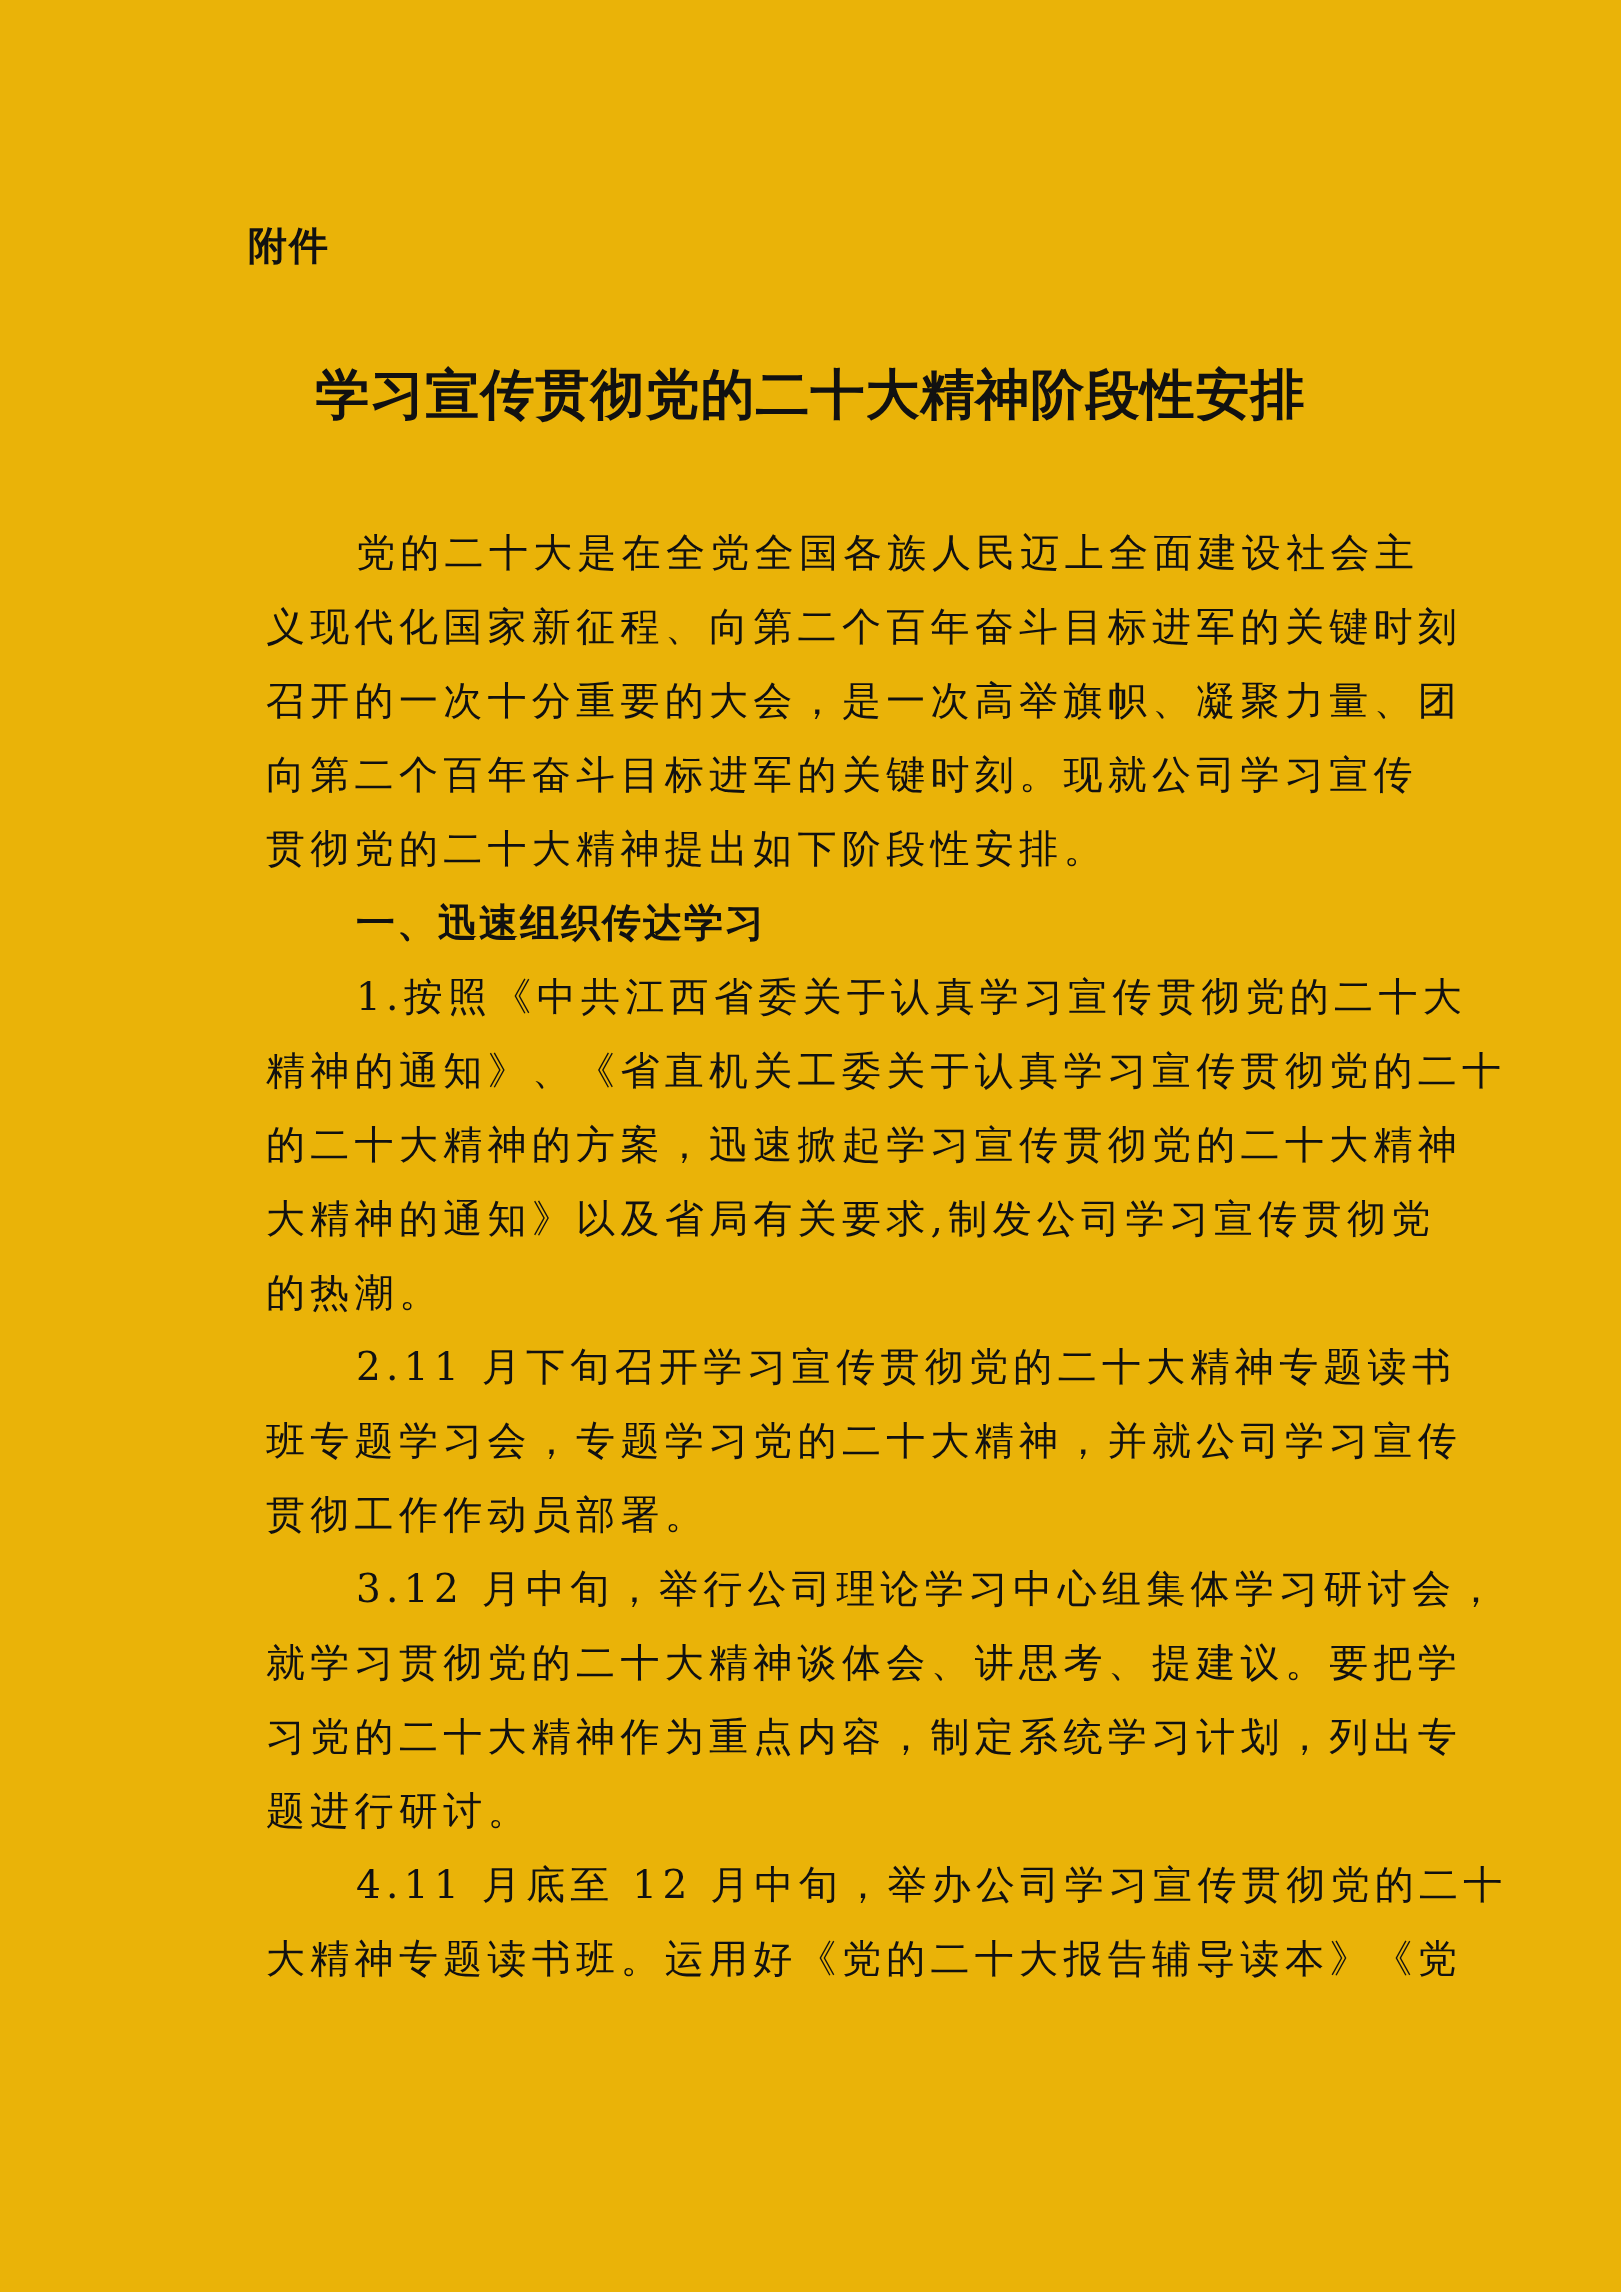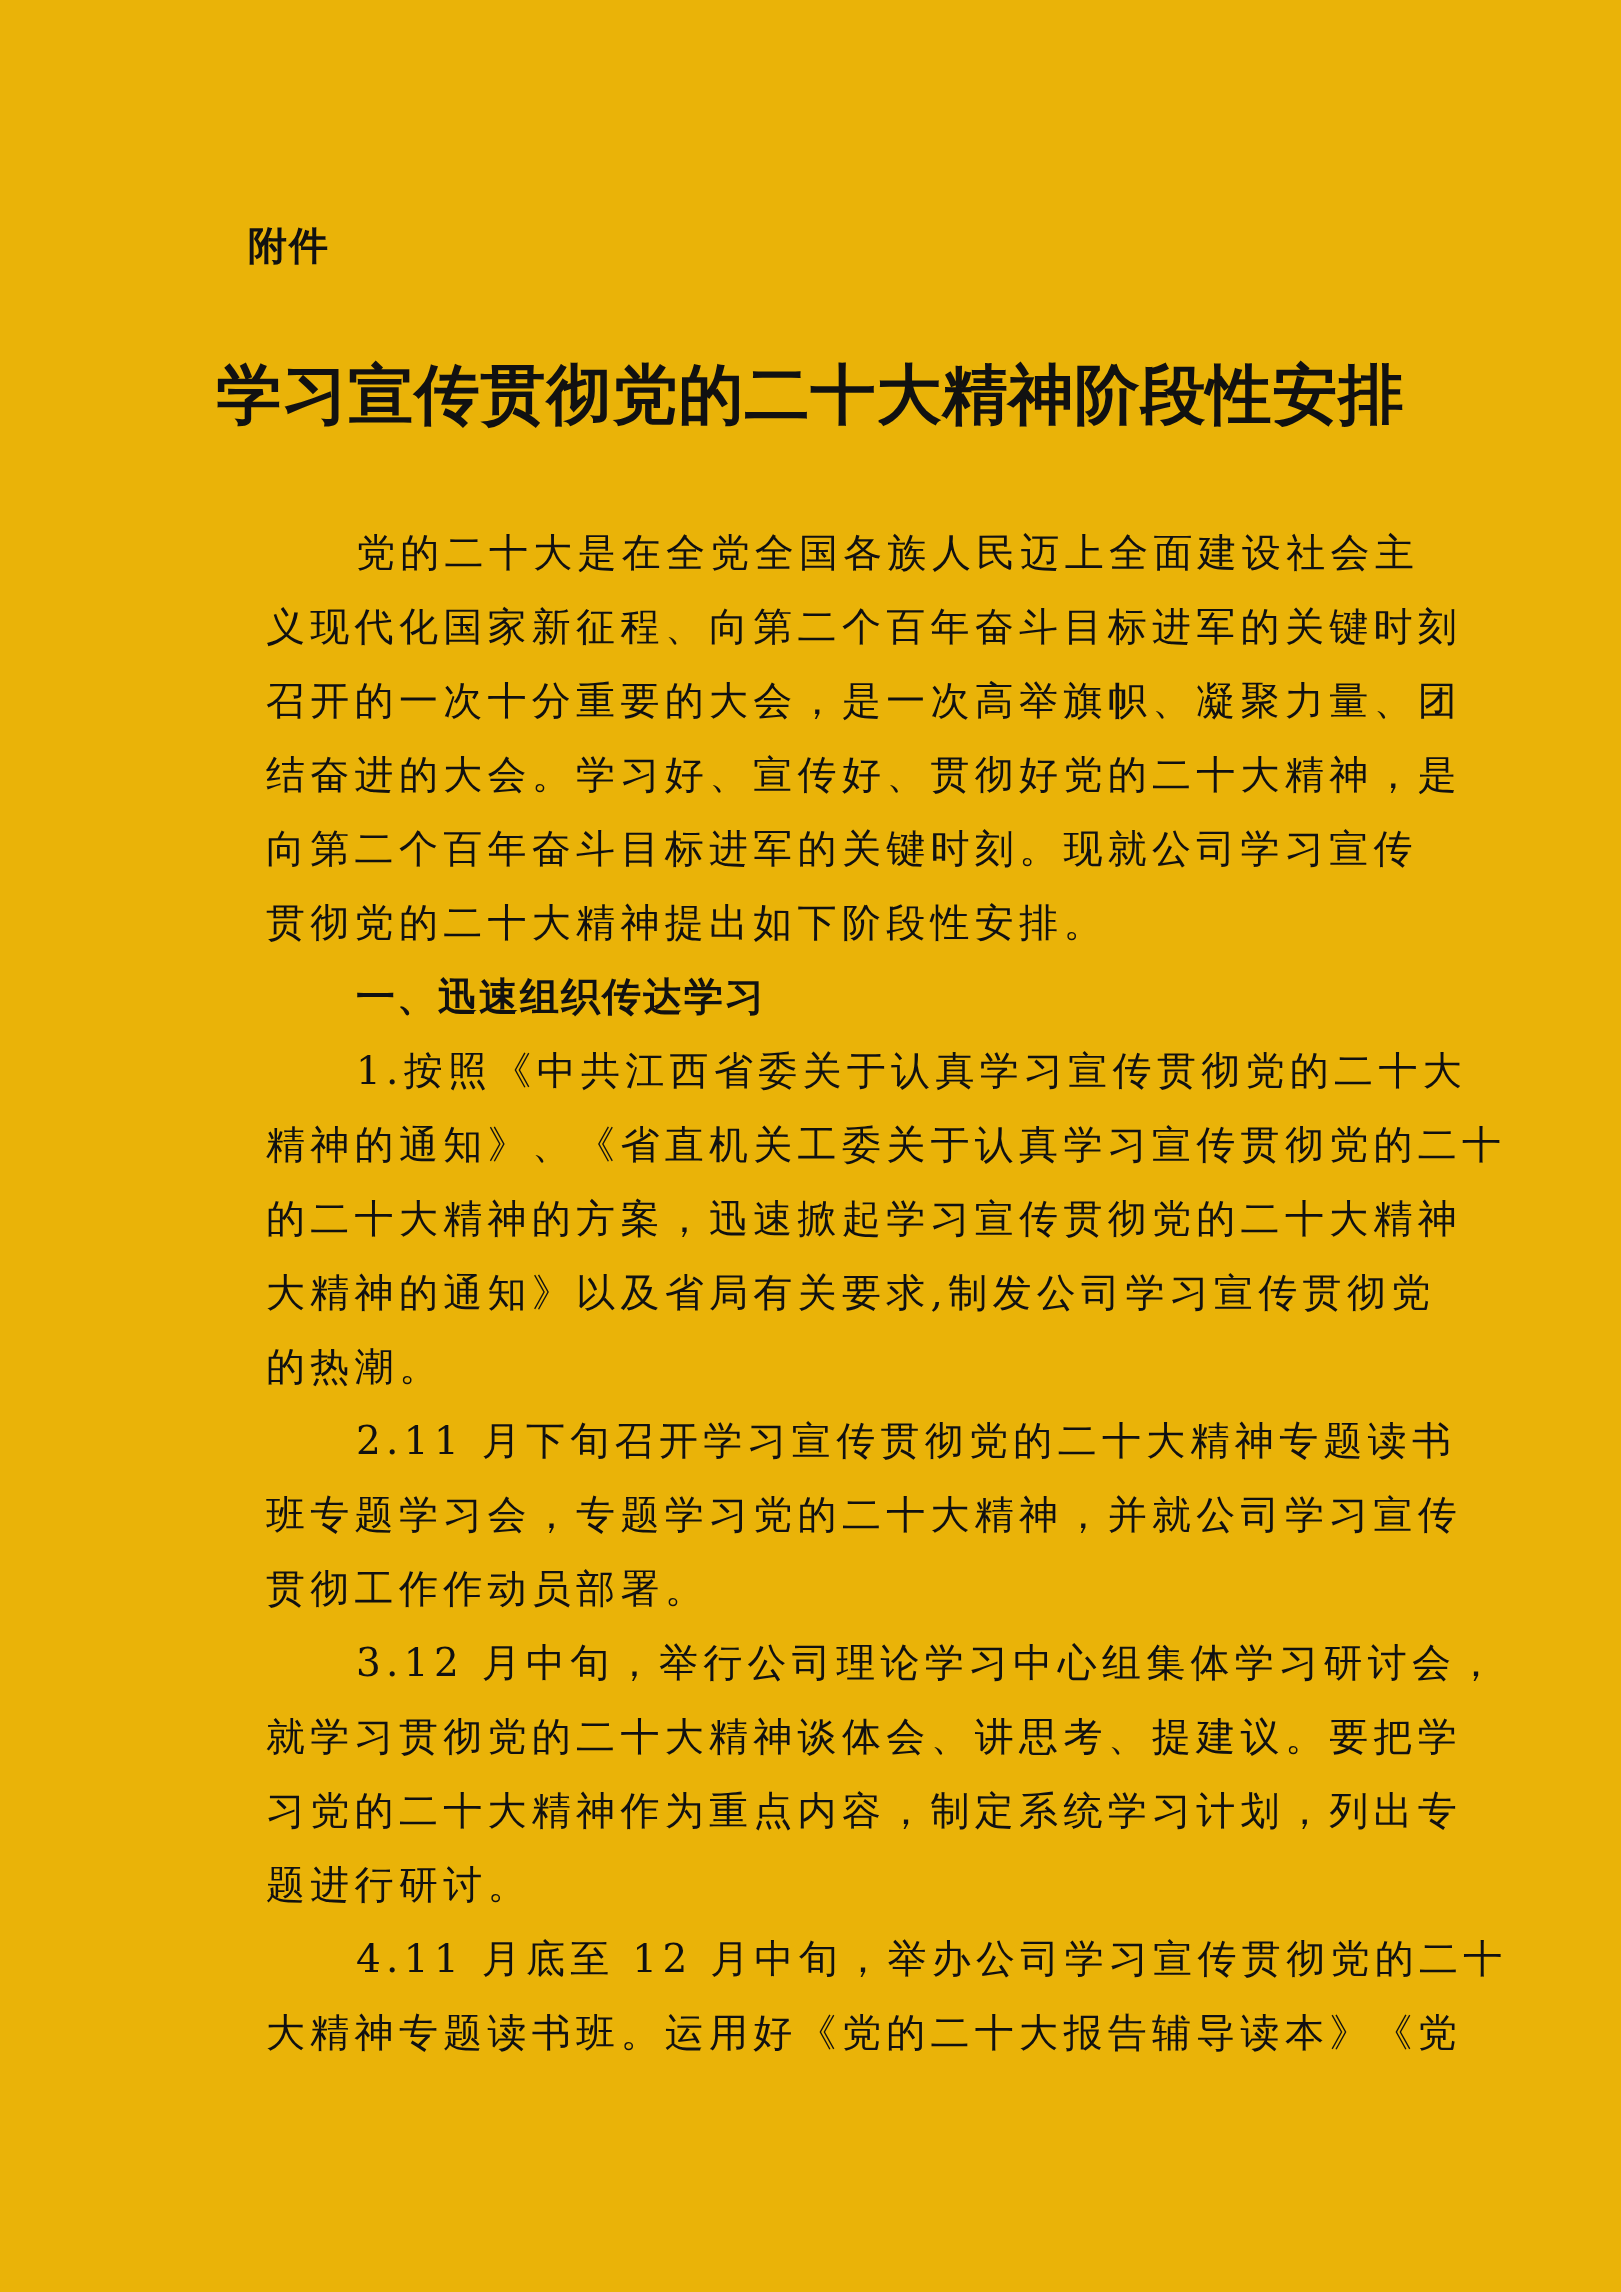--- a/index.html
+++ b/index.html
@@ -33,21 +33,21 @@
     letter-spacing: 2px;
     white-space: nowrap;
   }
   .doc-title {
     position: absolute;
     left: 0;
     width: 1621px;
     top: 361px;
     text-align: center;
     font-family: "DejaVu Serif", "Liberation Serif", serif;
-    font-size: 65px;
+    font-size: 54px;
     line-height: 67px;
     font-weight: bold;
     letter-spacing: 1px;
     white-space: nowrap;
   }
   .body-text {
     position: absolute;
     left: 250px;
     top: 516px;
     width: 1161px;
@@ -75,21 +75,20 @@
 
   <div class="attachment-label">附件</div>
 
   <div class="doc-title">学习宣传贯彻党的二十大精神阶段性安排</div>
 
   <div class="body-text">
 
     <div class="line indent">党的二十大是在全党全国各族人民迈上全面建设社会主</div>
     <div class="line">义现代化国家新征程、向第二个百年奋斗目标进军的关键时刻</div>
     <div class="line">召开的一次十分重要的大会，是一次高举旗帜、凝聚力量、团</div>
-    <div class="line">结奋进的大会。学习好、宣传好、贯彻好党的二十大精神，是</div>
     <div class="line">向第二个百年奋斗目标进军的关键时刻。现就公司学习宣传</div>
     <div class="line">贯彻党的二十大精神提出如下阶段性安排。</div>
 
     <div class="line indent heading">一、迅速组织传达学习</div>
 
     <div class="line indent">1.按照《中共江西省委关于认真学习宣传贯彻党的二十大</div>
     <div class="line">精神的通知》、《省直机关工委关于认真学习宣传贯彻党的二十</div>
     <div class="line">的二十大精神的方案，迅速掀起学习宣传贯彻党的二十大精神</div>
     <div class="line">大精神的通知》以及省局有关要求,制发公司学习宣传贯彻党</div>
     <div class="line">的热潮。</div>

